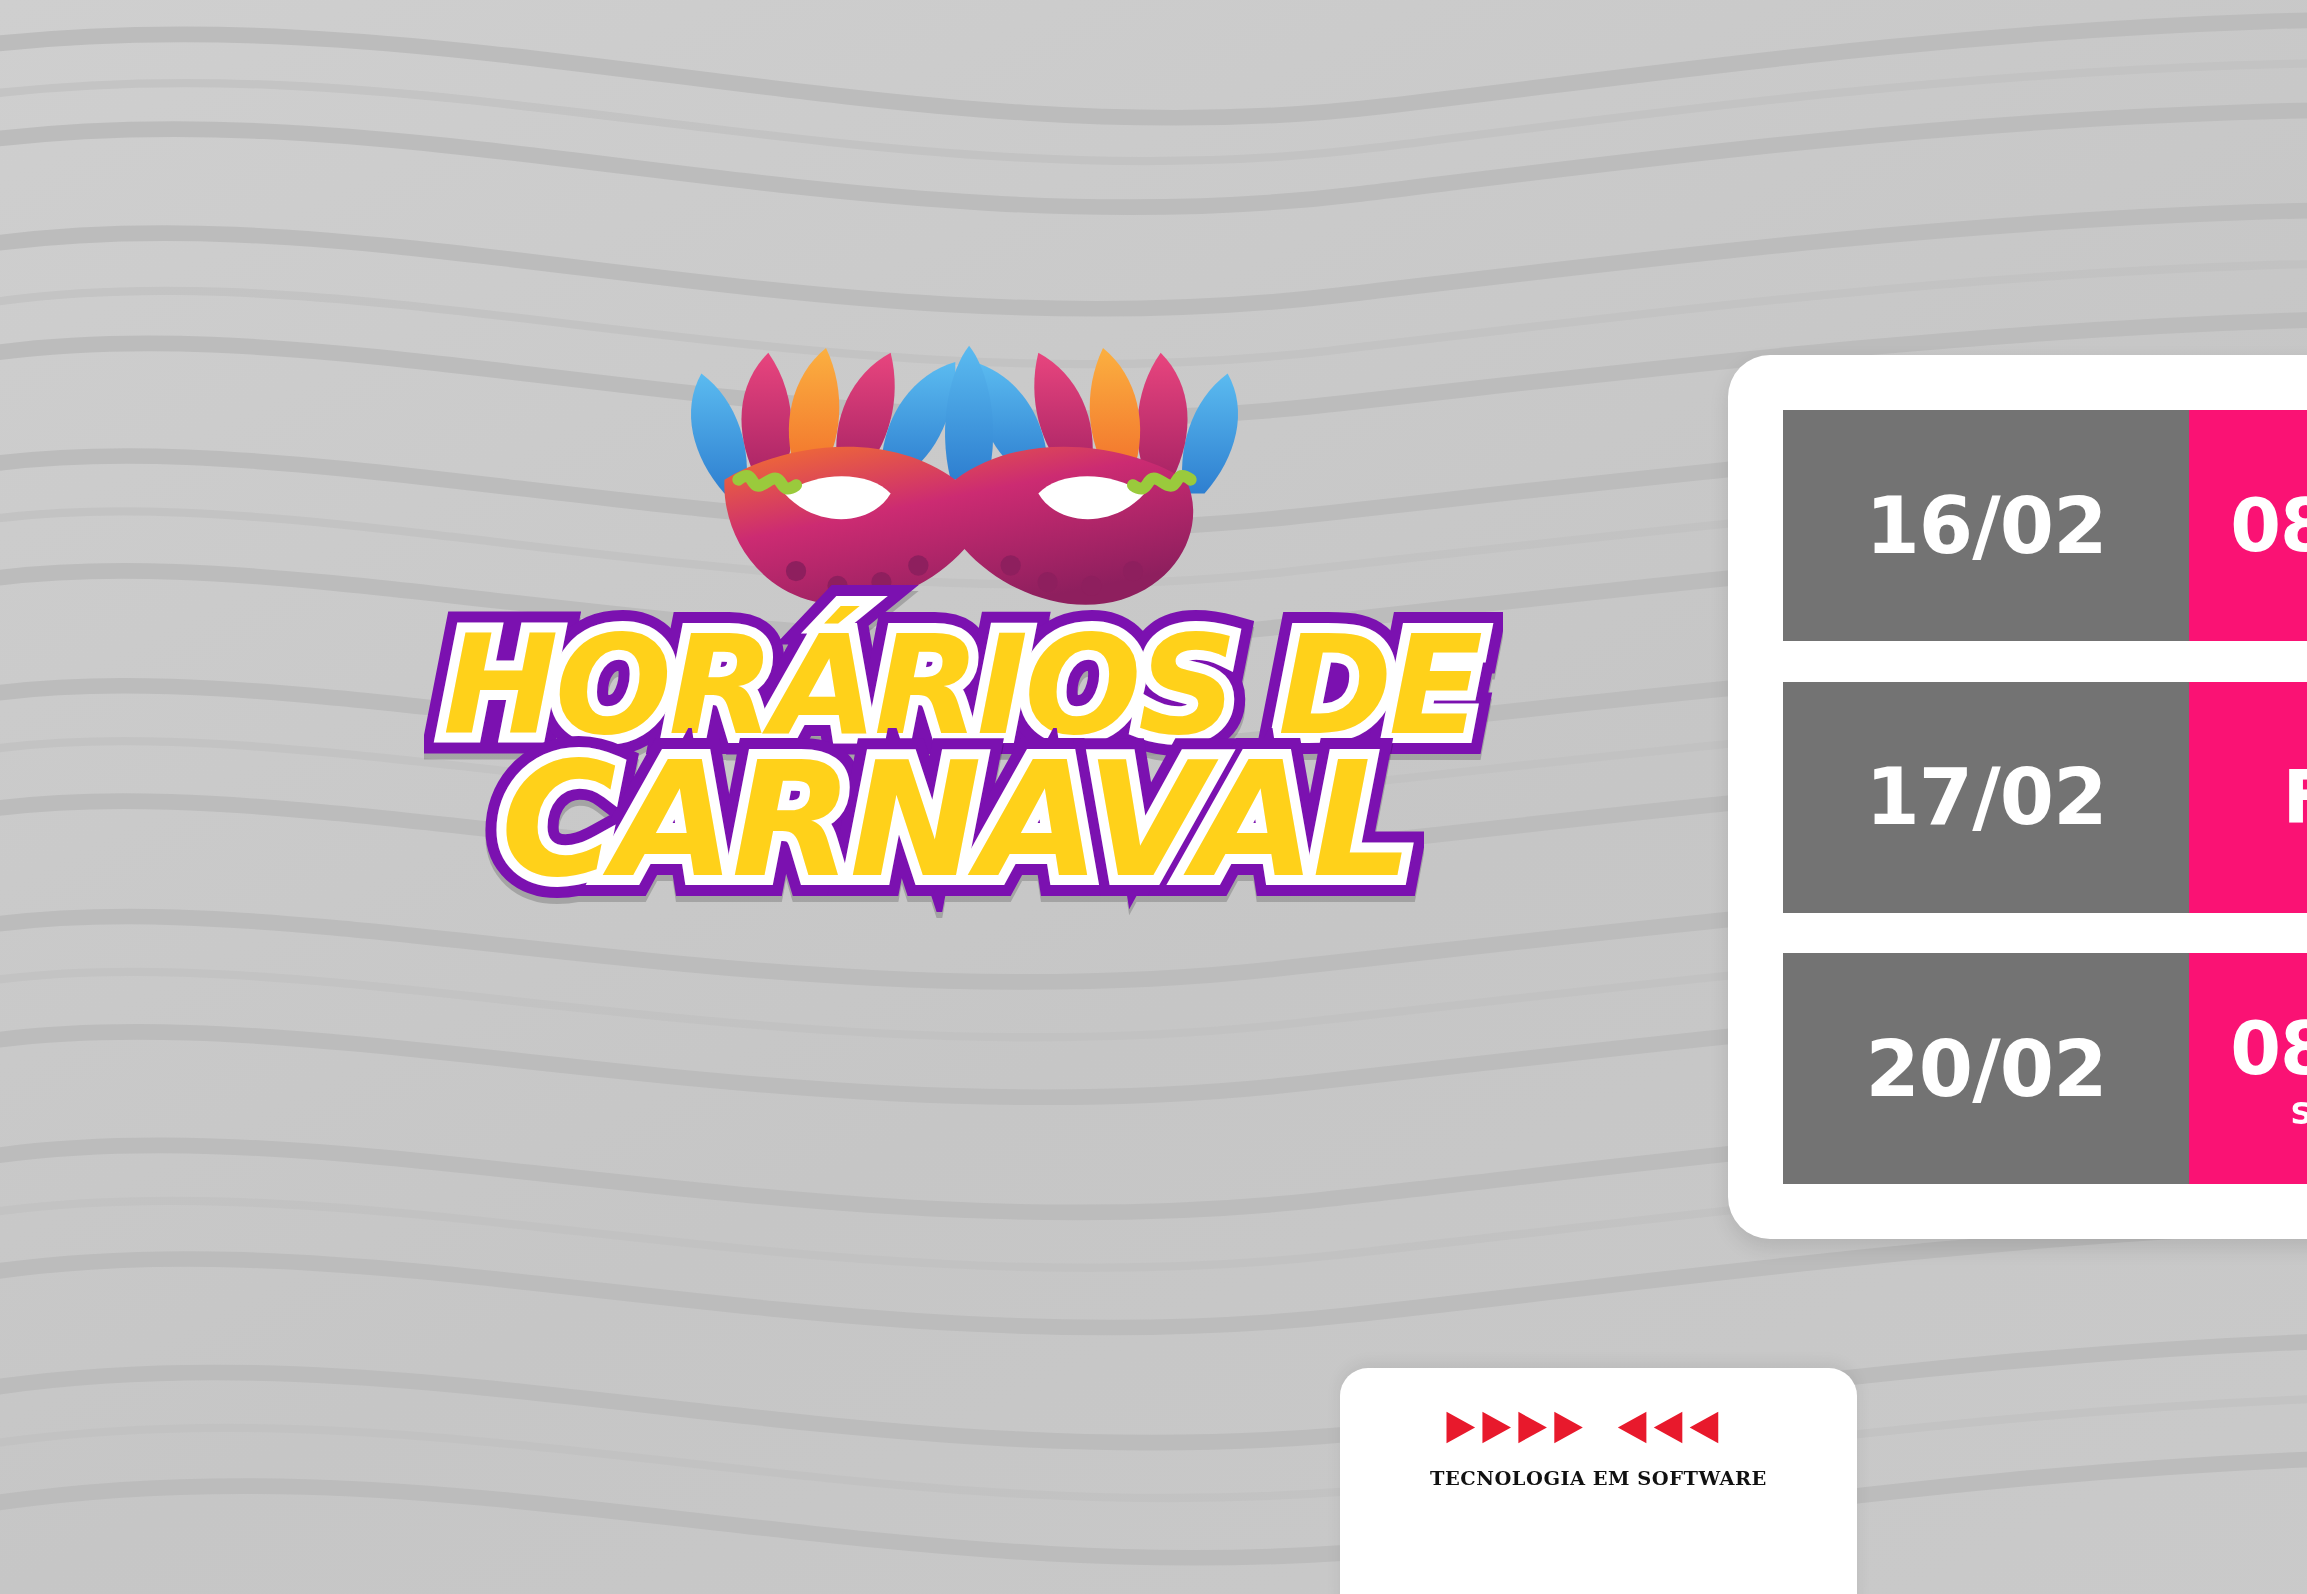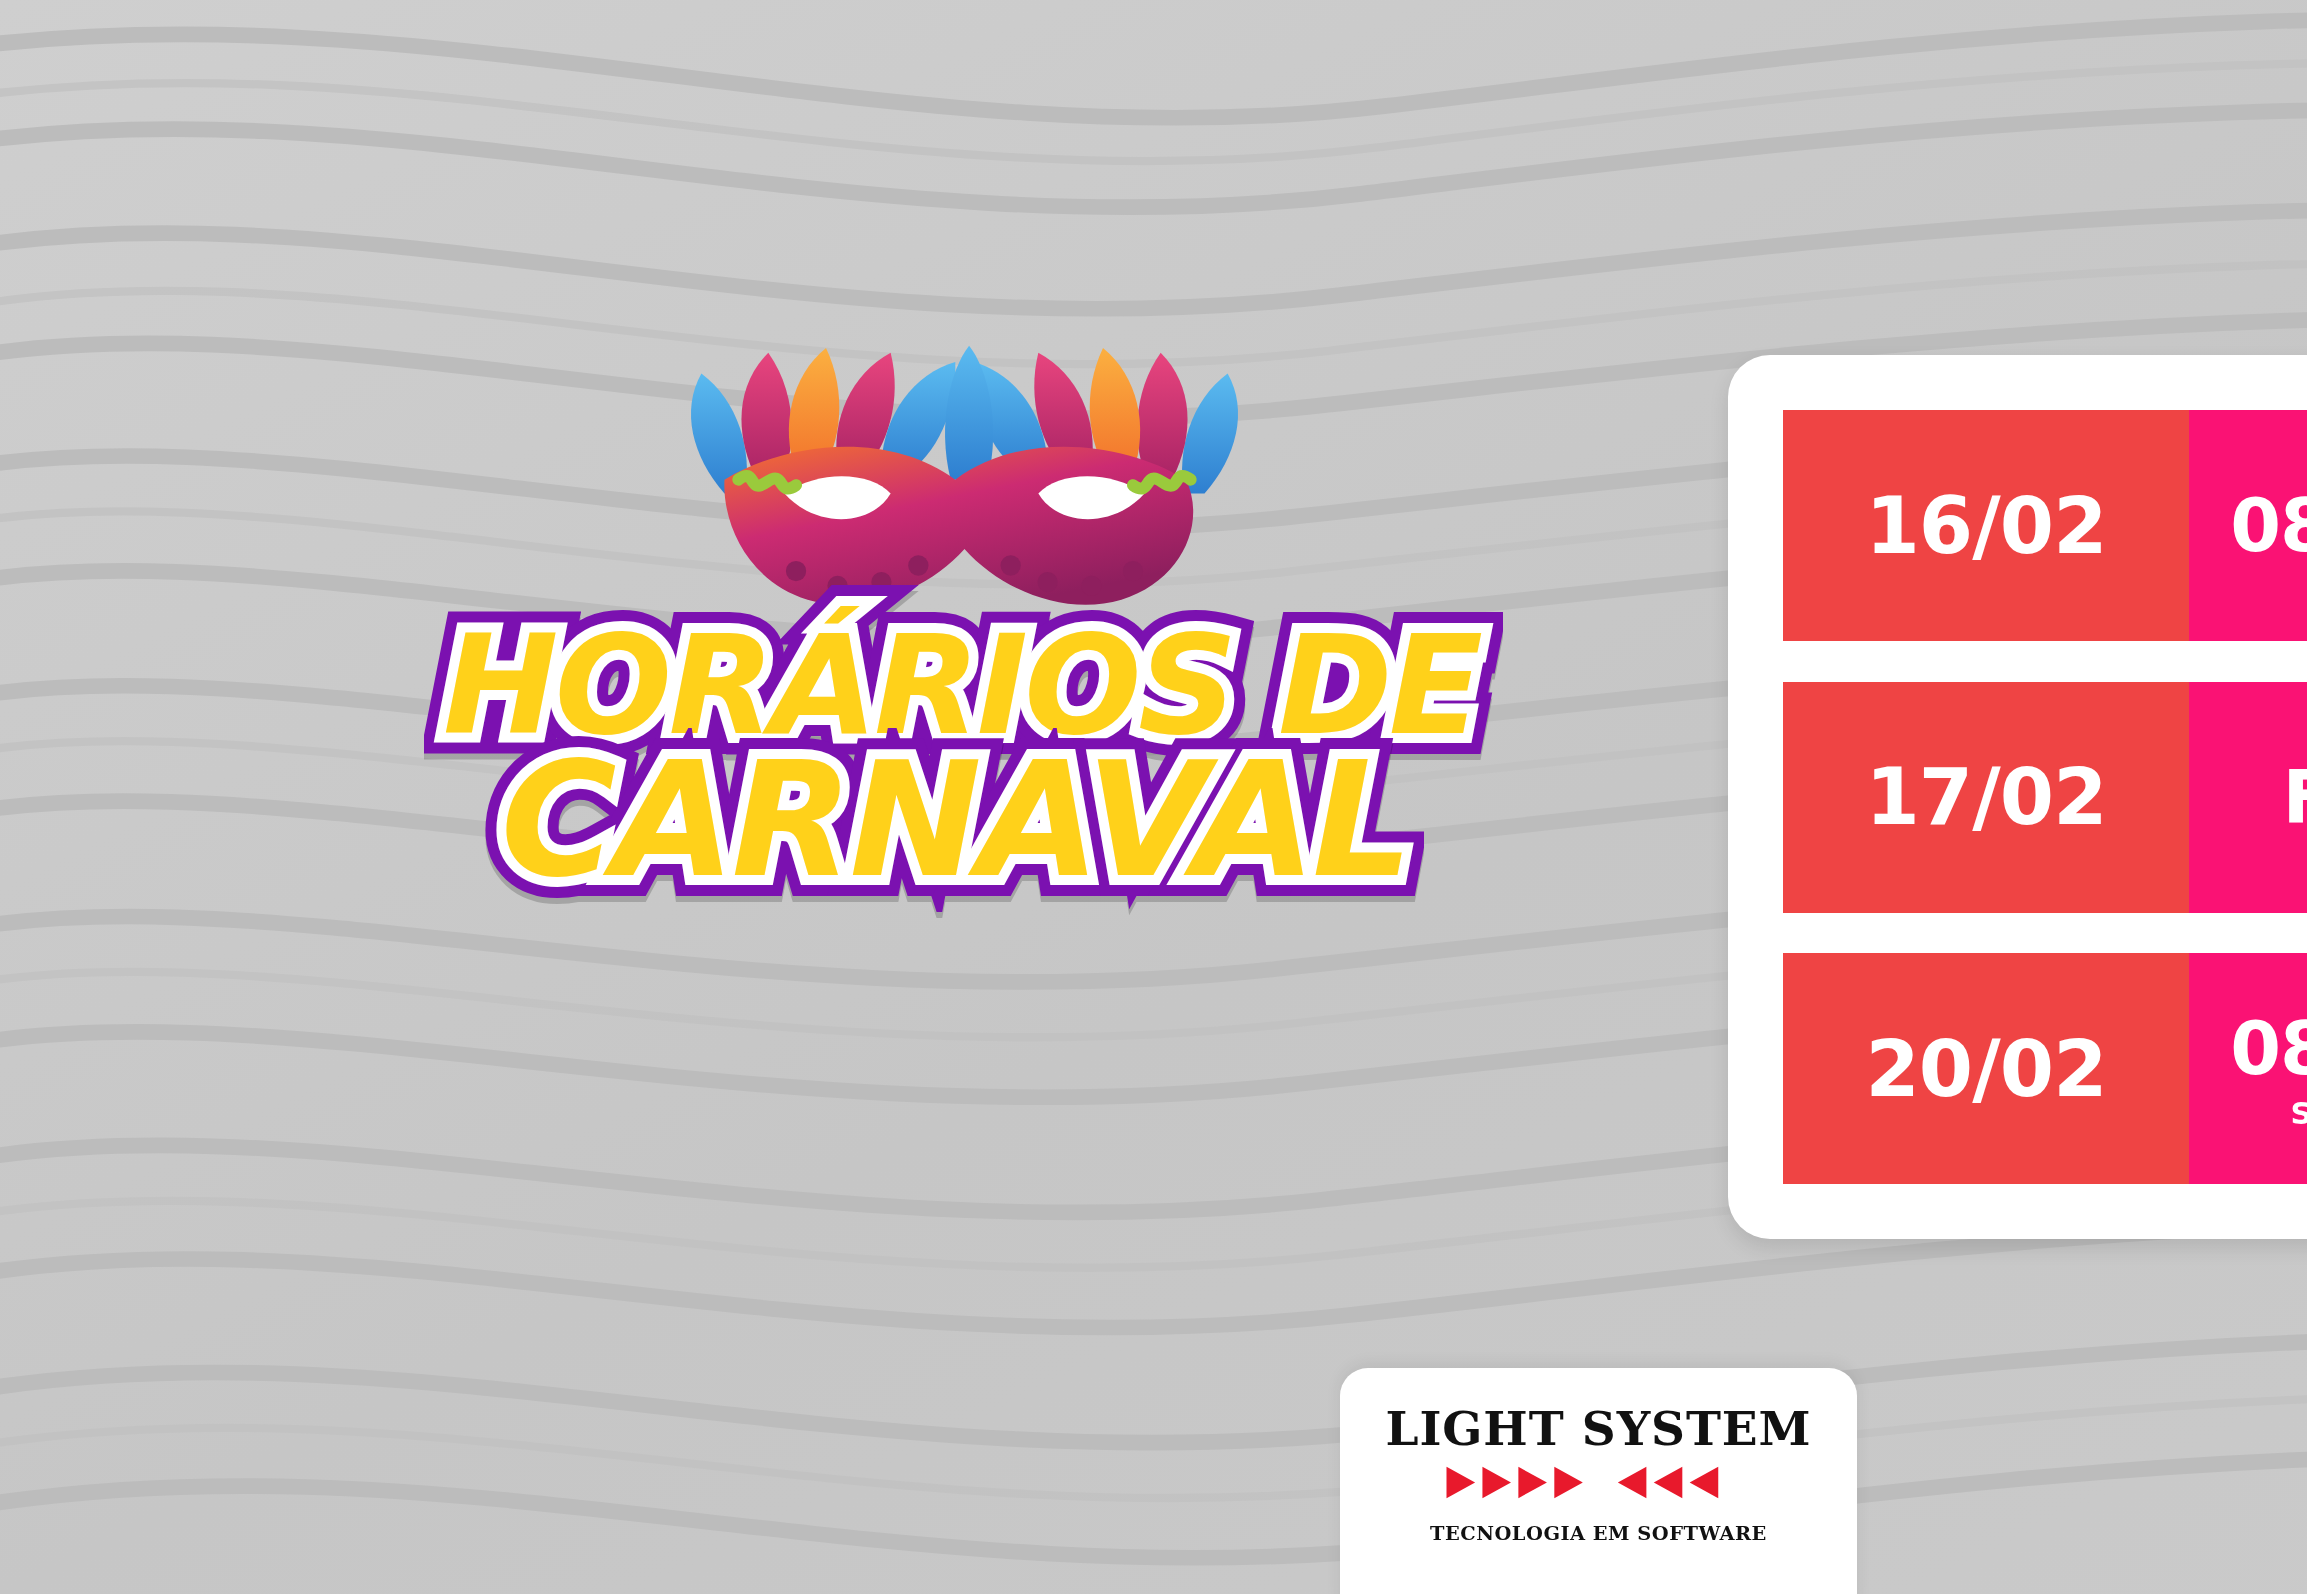--- a/index.html
+++ b/index.html
@@ -103,21 +103,21 @@
     flex-direction: column;
     justify-content: space-between;
   }
   .schedule-row {
     display: flex;
     height: 231px;
     overflow: hidden;
   }
   .row-date {
     width: 406px;
-    background: #ef4444;
+    background: #737373;
     display: flex;
     align-items: center;
     justify-content: center;
     color: #ffffff;
     font-family: "DejaVu Sans", sans-serif;
     font-weight: 700;
     font-size: 78px;
     letter-spacing: -0.9px;
   }
   .row-info {
@@ -327,21 +327,20 @@
     <div class="schedule-row">
       <div class="row-date">20/02</div>
       <div class="row-info">
         <div class="main">08h às 18h</div>
         <div class="sub">SUPORTE TÉCNICO</div>
       </div>
     </div>
   </div>
 
   <div id="logo-card">
-    <div id="logo-title">LIGHT SYSTEM</div>
     <div id="logo-arrows">
       <svg width="305" height="35" viewBox="0 0 660 76">
         <g fill="#E8192C">
           <polygon points="0,4 62,38 0,72"></polygon>
           <polygon points="78,4 140,38 78,72"></polygon>
           <polygon points="156,4 218,38 156,72"></polygon>
           <polygon points="234,4 296,38 234,72"></polygon>
           <polygon points="372,38 434,4 434,72"></polygon>
           <polygon points="450,38 512,4 512,72"></polygon>
           <polygon points="528,38 590,4 590,72"></polygon>

